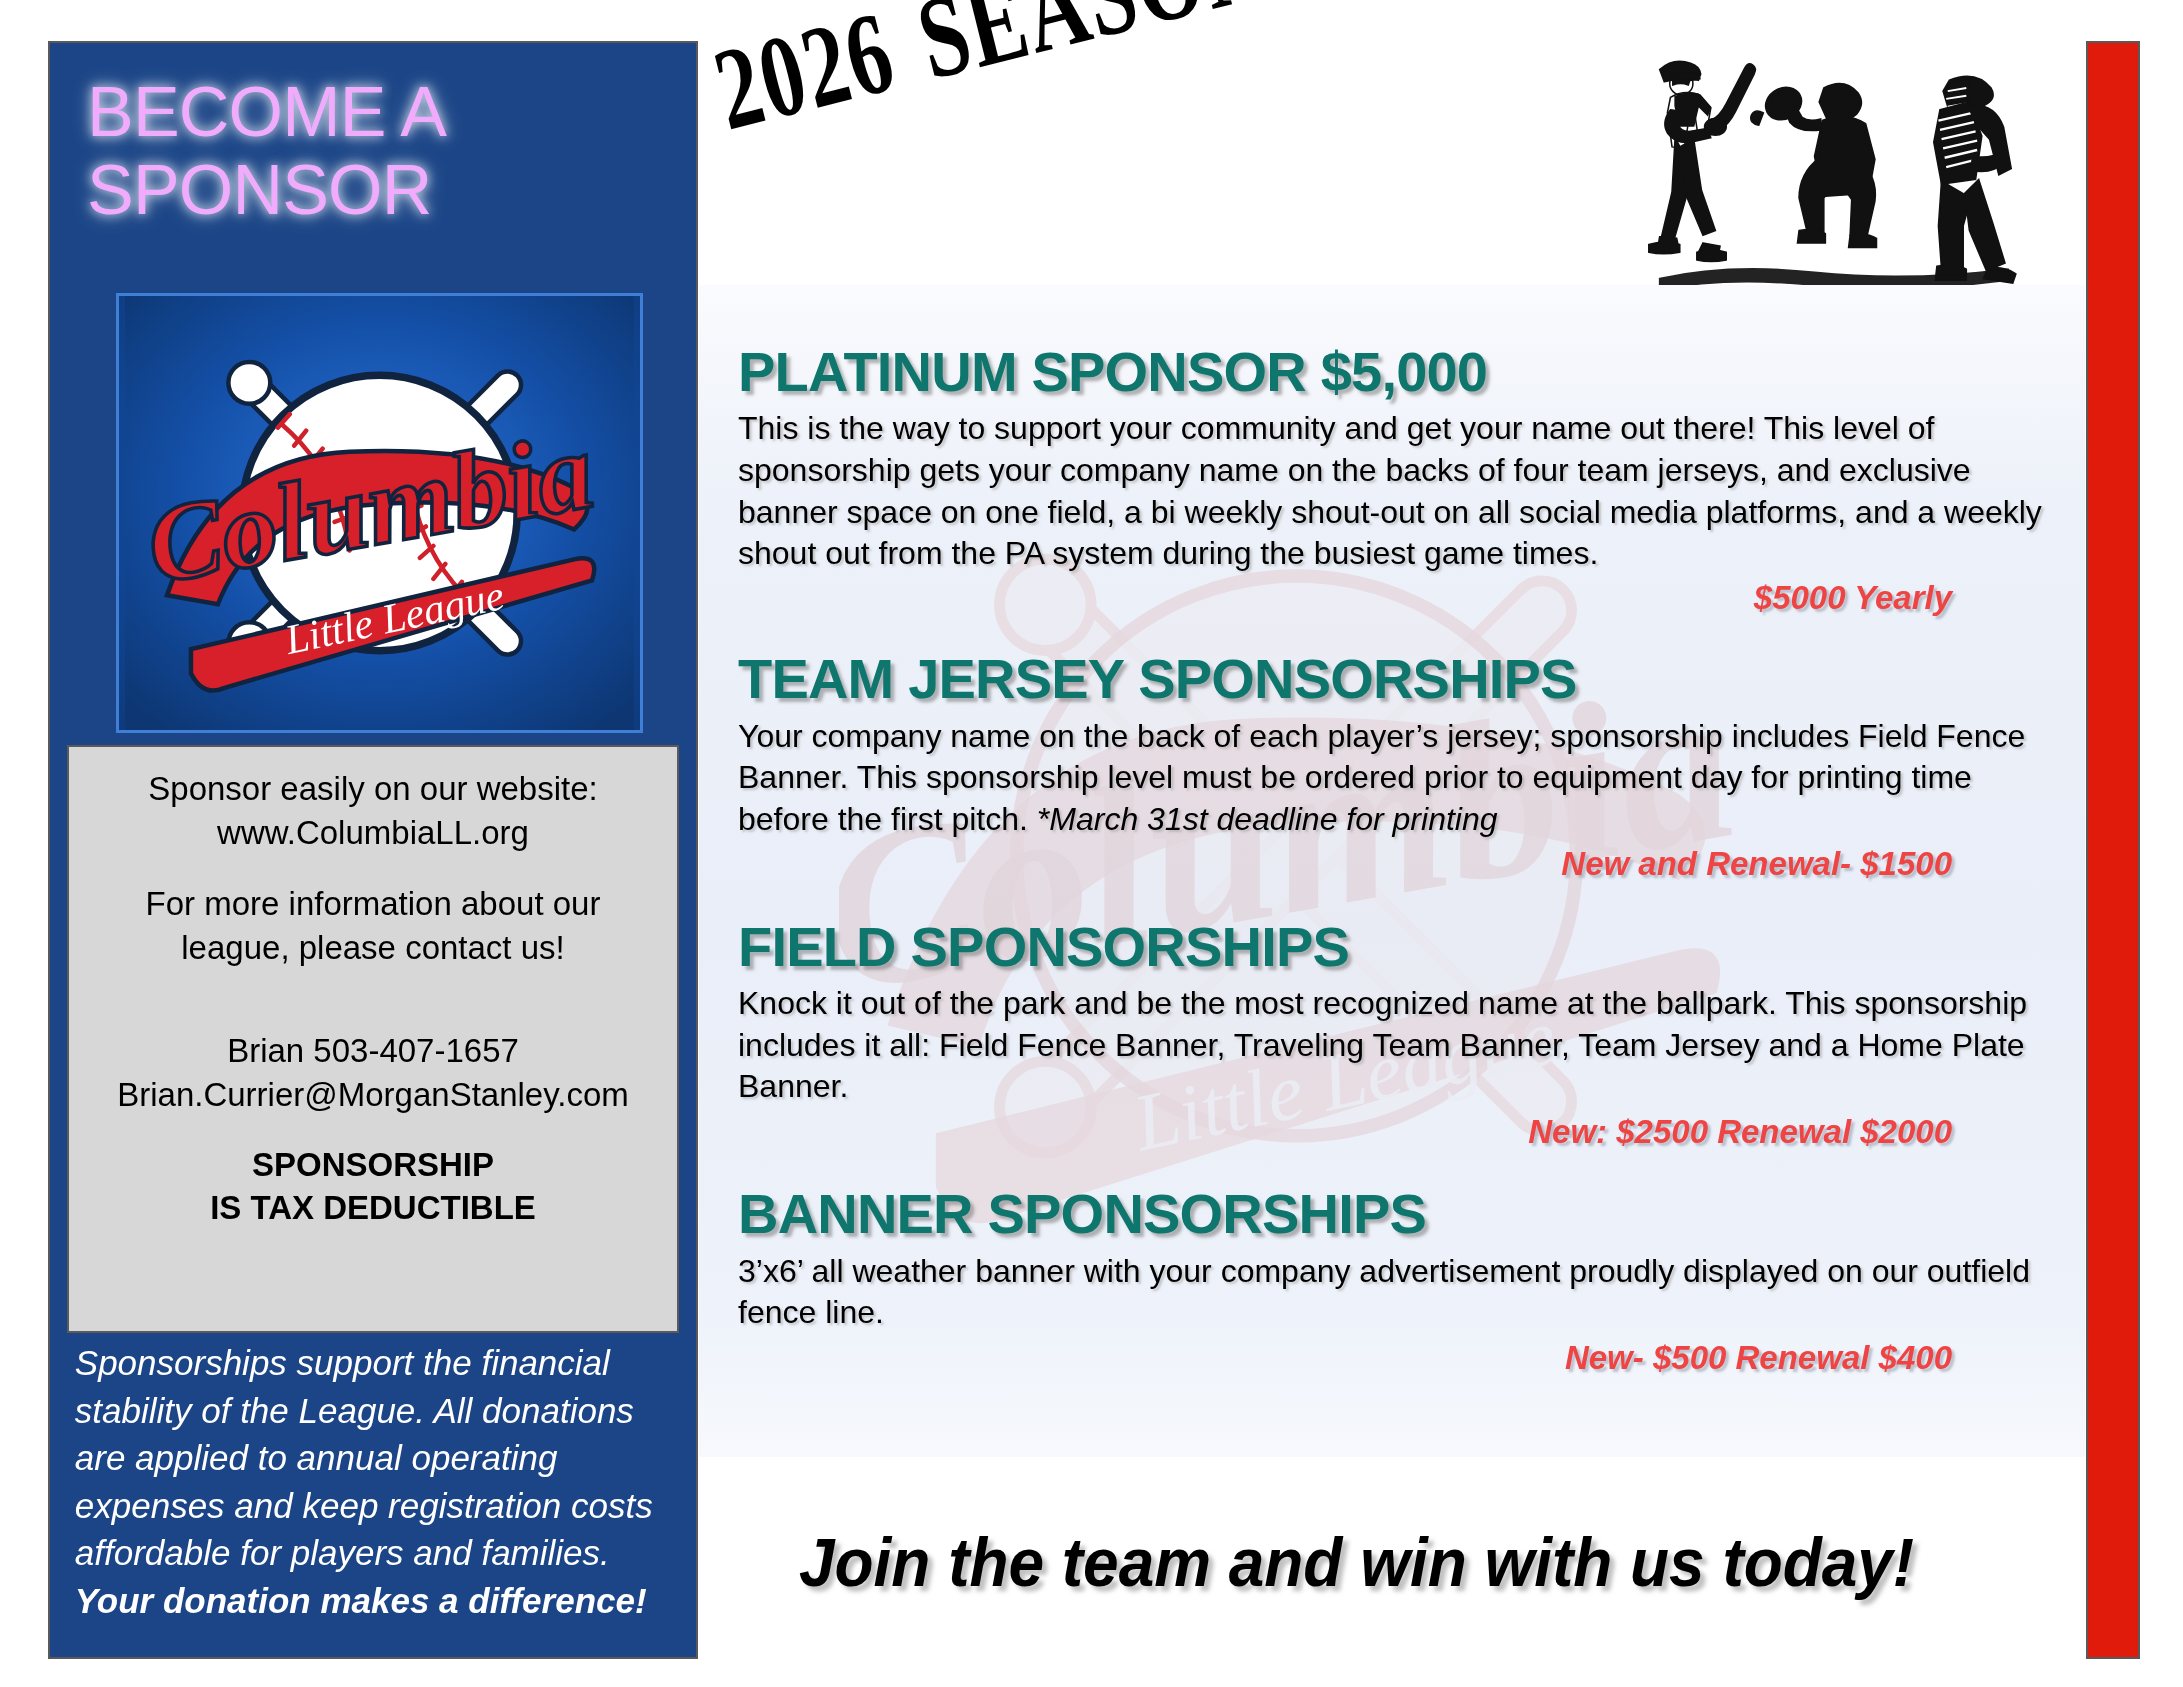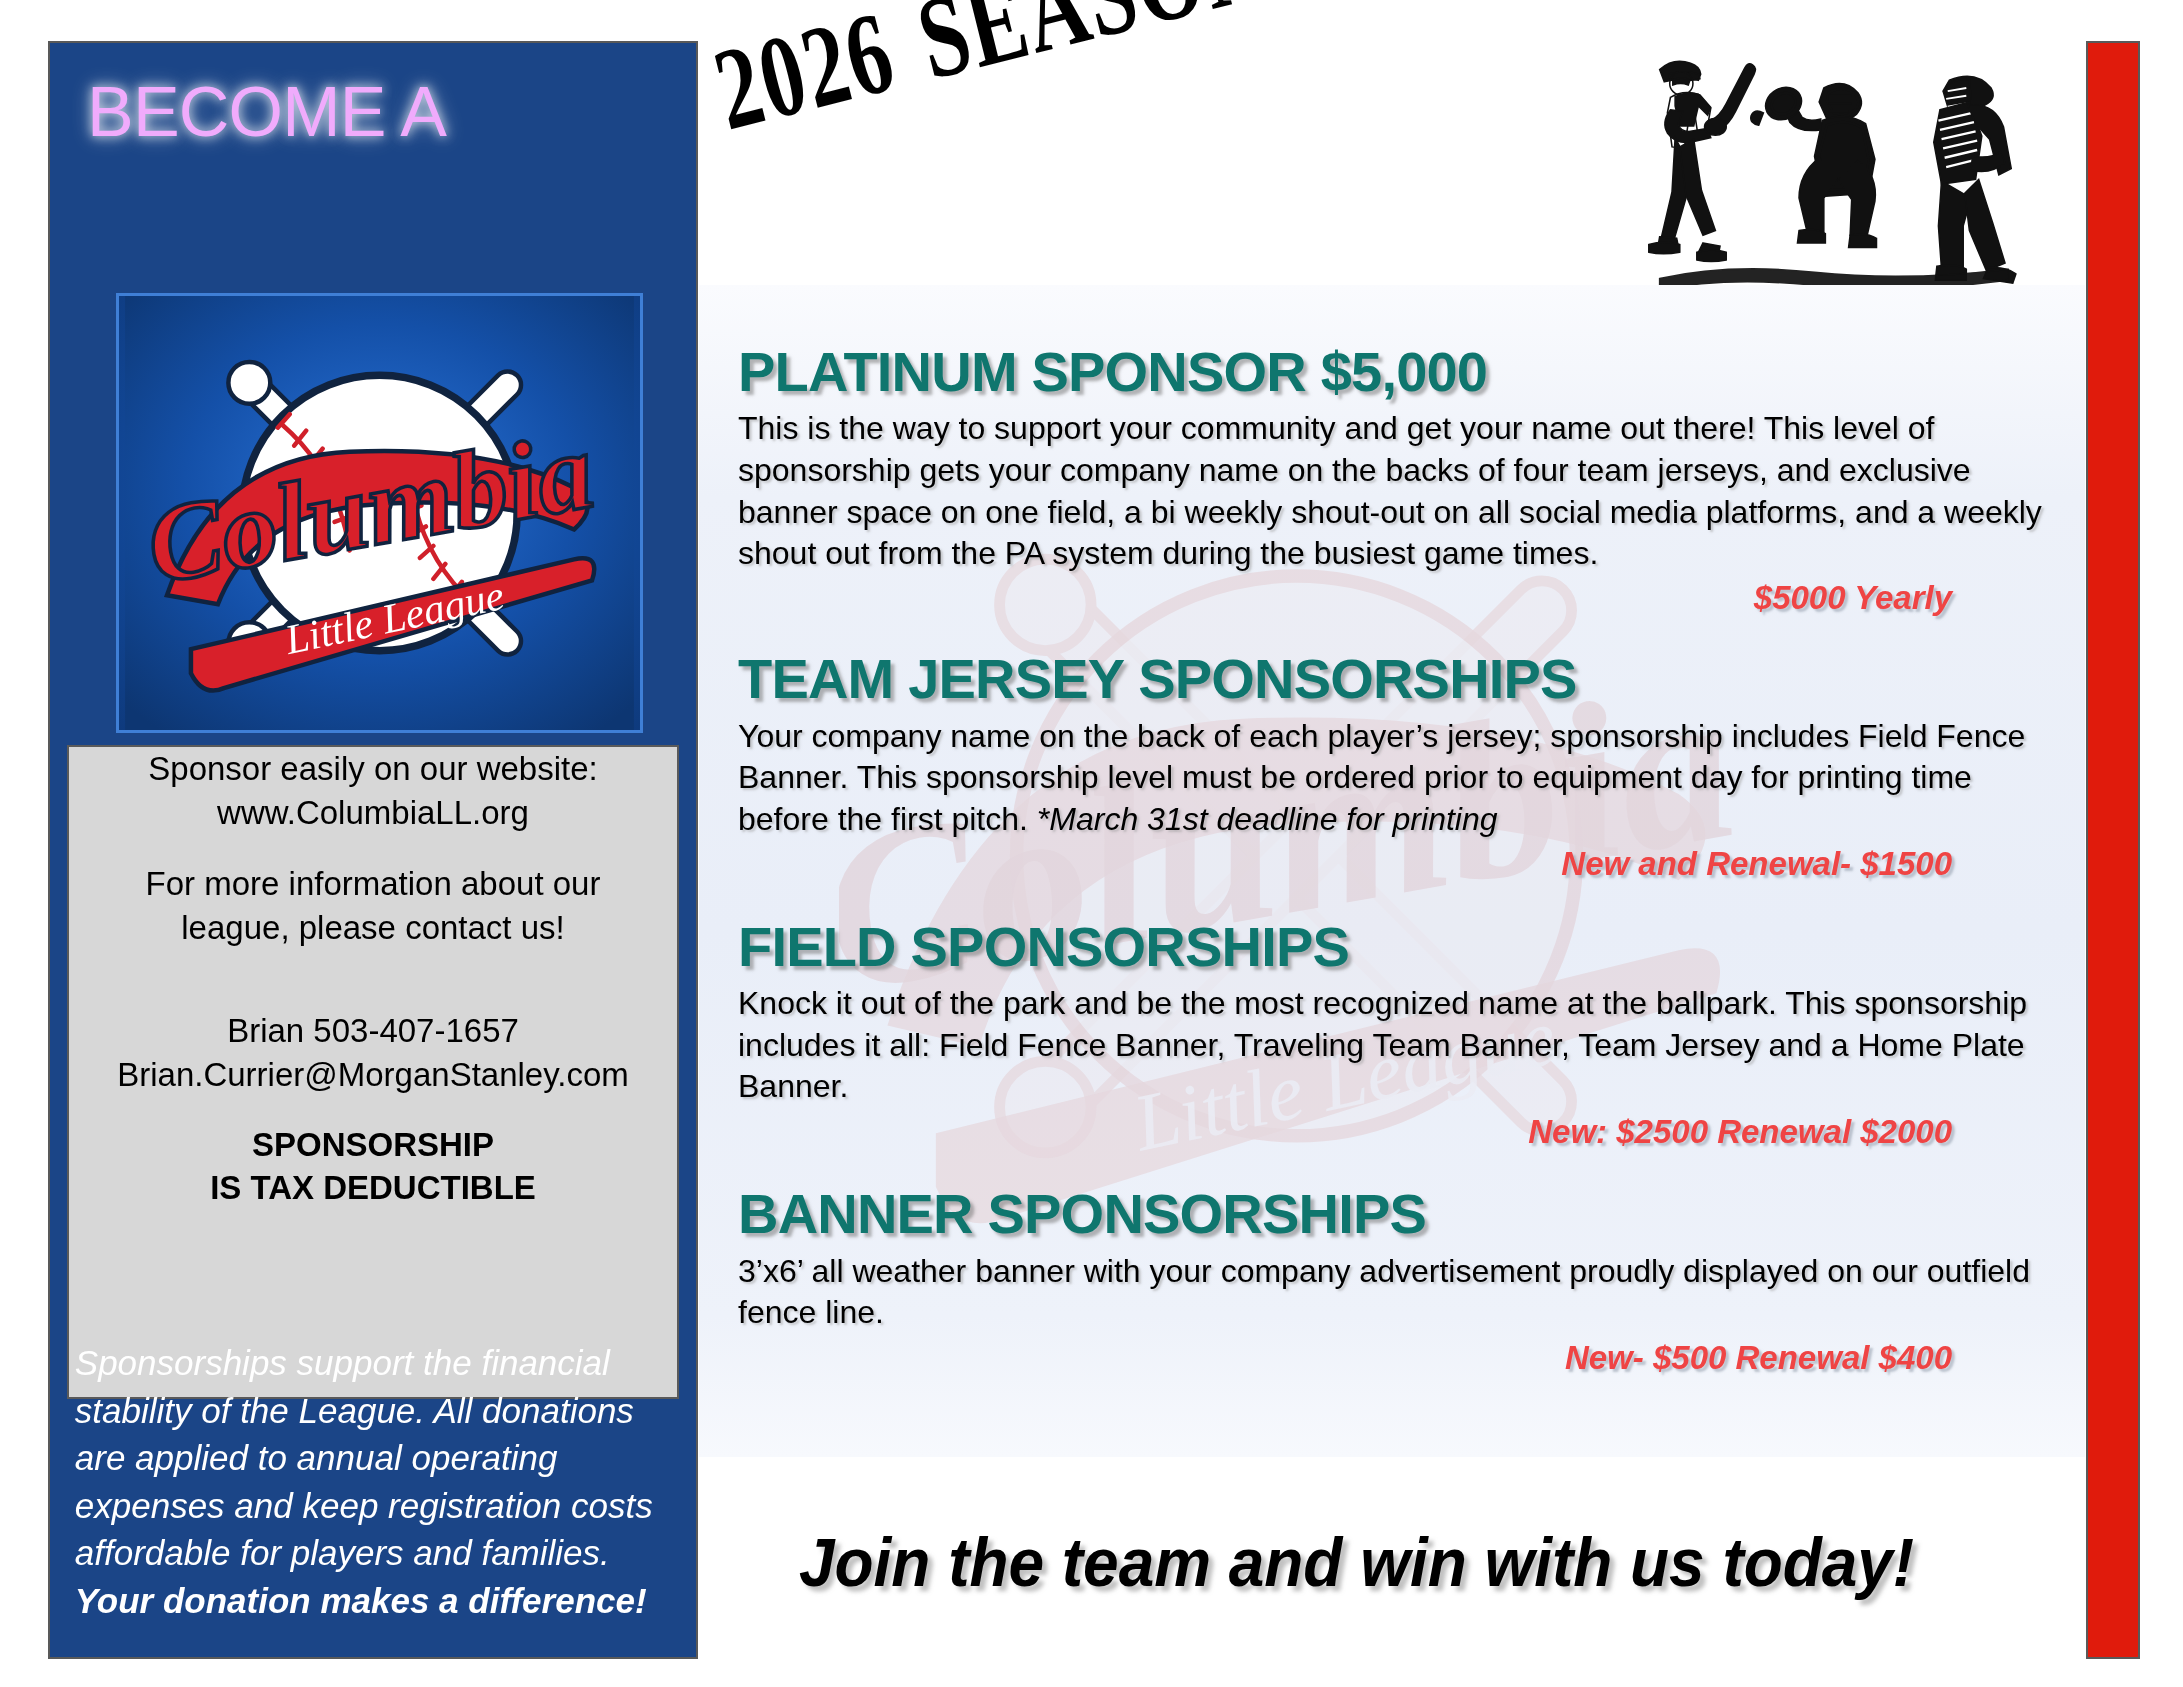--- a/index.html
+++ b/index.html
@@ -33,28 +33,29 @@
     position:absolute;left:66px;top:250px;width:527px;height:440px;
     background:radial-gradient(ellipse at 50% 45%, #1a64c8 0%, #1450a8 45%, #0e3a7d 100%);
     border:3.1px solid #3f7fd6;
     box-sizing:border-box;
     overflow:hidden;
   }
   .logo-box svg{display:block;width:100%;height:100%;}
 
   
   .contact-card{
-    position:absolute;left:17px;top:702px;width:612px;height:654px;
+    position:absolute;left:17px;top:702px;width:612px;height:588px;
     background:#D7D7D7;
     border:2.3px solid #5a5a5a;
     box-sizing:border-box;
     text-align:center;
     color:#000;
     font-size:33px;
     line-height:1.32;
+    padding-top:20px;
   }
   .contact-card p{margin:0;}
   .contact-gap{height:28px;}
   .contact-gap-lg{height:60px;}
   .tax-note{font-weight:bold;font-size:33px;line-height:1.3;}
 
   
   .footer-note{
     position:absolute;left:17px;top:1296px;width:612px;
     color:#ffffff;
@@ -156,20 +157,21 @@
     box-sizing:border-box;
   }
 </style>
 </head>
 <body>
 
 <div class="left-panel">
 
   <div class="become-title">
     <div>BECOME A</div>
+    <div>SPONSOR</div>
   </div>
 
   <div class="logo-box">
     <svg viewBox="0 0 340 290" xmlns="http://www.w3.org/2000/svg">
       <defs>
         <radialGradient id="bgg" cx="50%" cy="45%" r="70%">
           <stop offset="0%" stop-color="#2a74da"></stop>
           <stop offset="55%" stop-color="#1450a8"></stop>
           <stop offset="100%" stop-color="#0d3672"></stop>
         </radialGradient>

